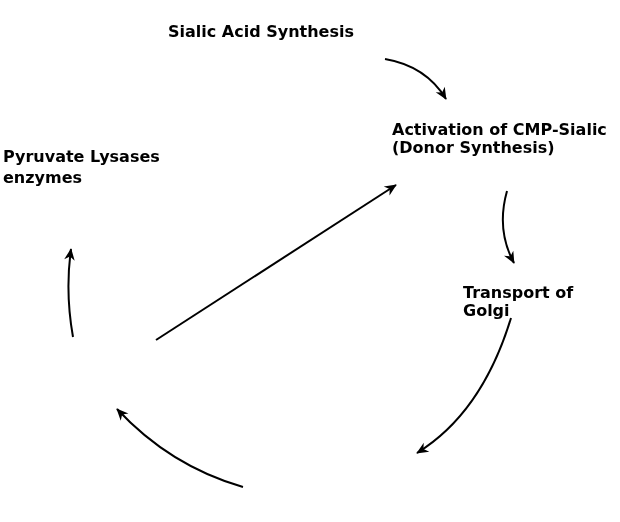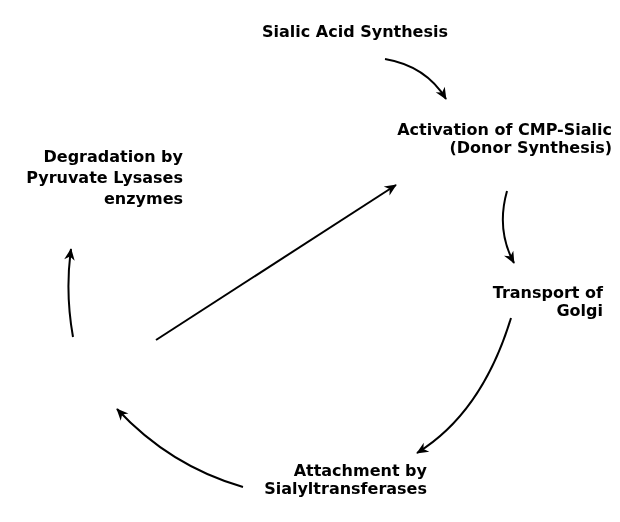--- a/index.html
+++ b/index.html
@@ -19,21 +19,21 @@
     position: absolute;
     left: 0;
     top: 0;
     width: 620px;
     height: 522px;
   }
   .node {
     position: absolute;
     color: #000000;
     font-weight: bold;
-    text-align: right;
+    text-align: left;
     white-space: nowrap;
   }
   .node .line { display: block; }
   .size-lg { font-size: 16px; line-height: 21px; }
   .size-sm { font-size: 16px; line-height: 18px; }
   
   .node-title       { left: 168px; top: 21px;  width: 280px; }
   .node-activation  { left: 392px; top: 121px; width: 220px; }
   .node-transport   { left: 463px; top: 284px; width: 140px; }
   .node-attachment  { left: 237px; top: 462px; width: 190px; }
@@ -68,25 +68,20 @@
   <div class="node node-activation size-sm">
     <span class="line">Activation of CMP-Sialic</span>
     <span class="line">(Donor Synthesis)</span>
   </div>
 
   <div class="node node-transport size-sm">
     <span class="line">Transport of</span>
     <span class="line">Golgi</span>
   </div>
 
-  <div class="node node-attachment size-sm">
-    <span class="line">Attachment by</span>
-    <span class="line">Sialyltransferases</span>
-  </div>
 
 
   <div class="node node-degradation size-lg">
-    <span class="line">Degradation by</span>
     <span class="line">Pyruvate Lysases</span>
     <span class="line">enzymes</span>
   </div>
 
 </div>
 
 </body></html>

